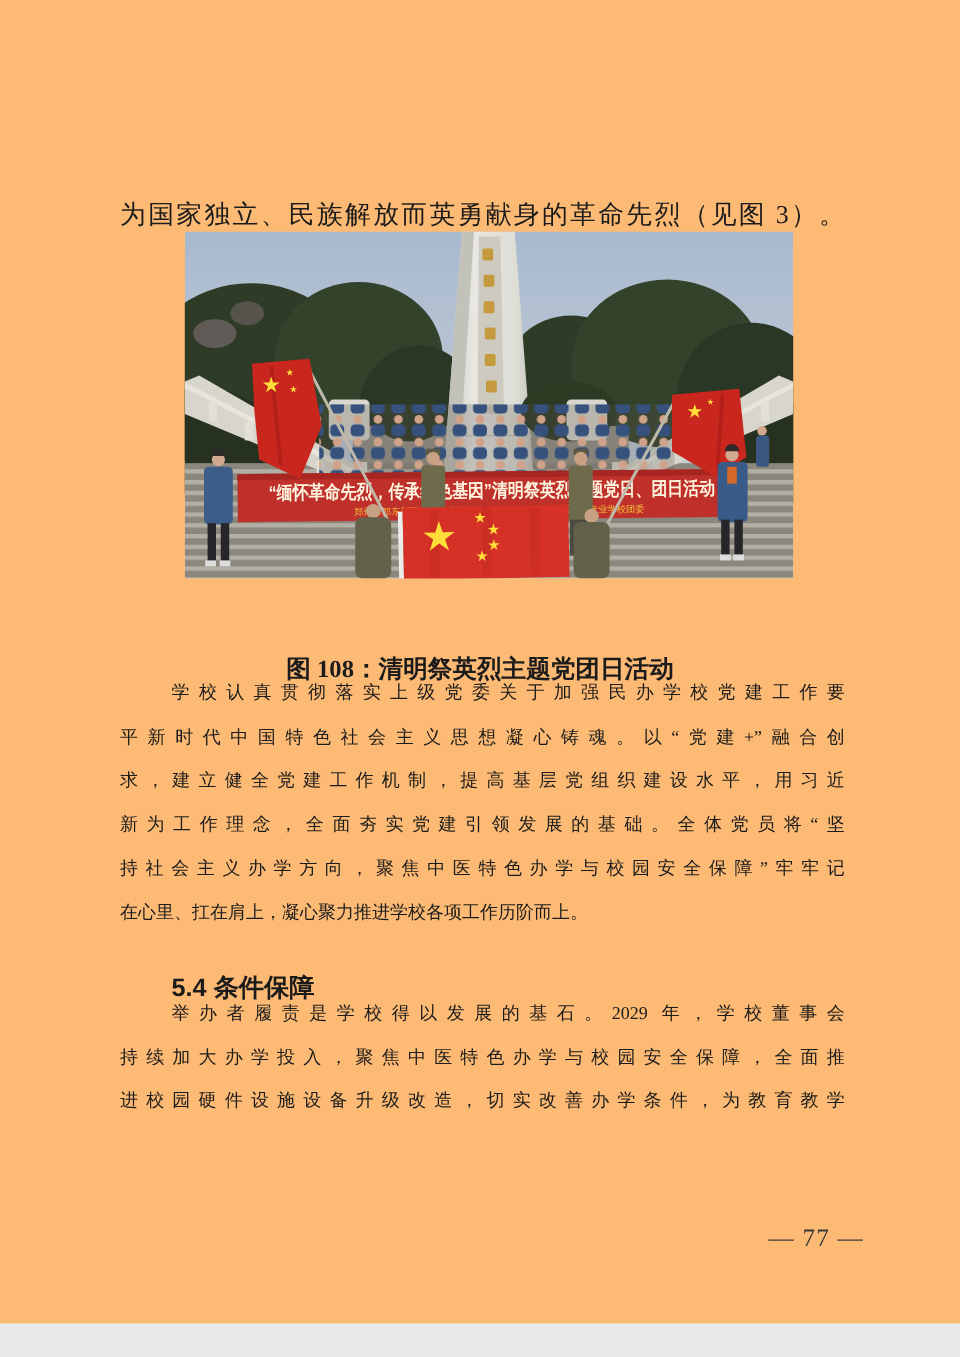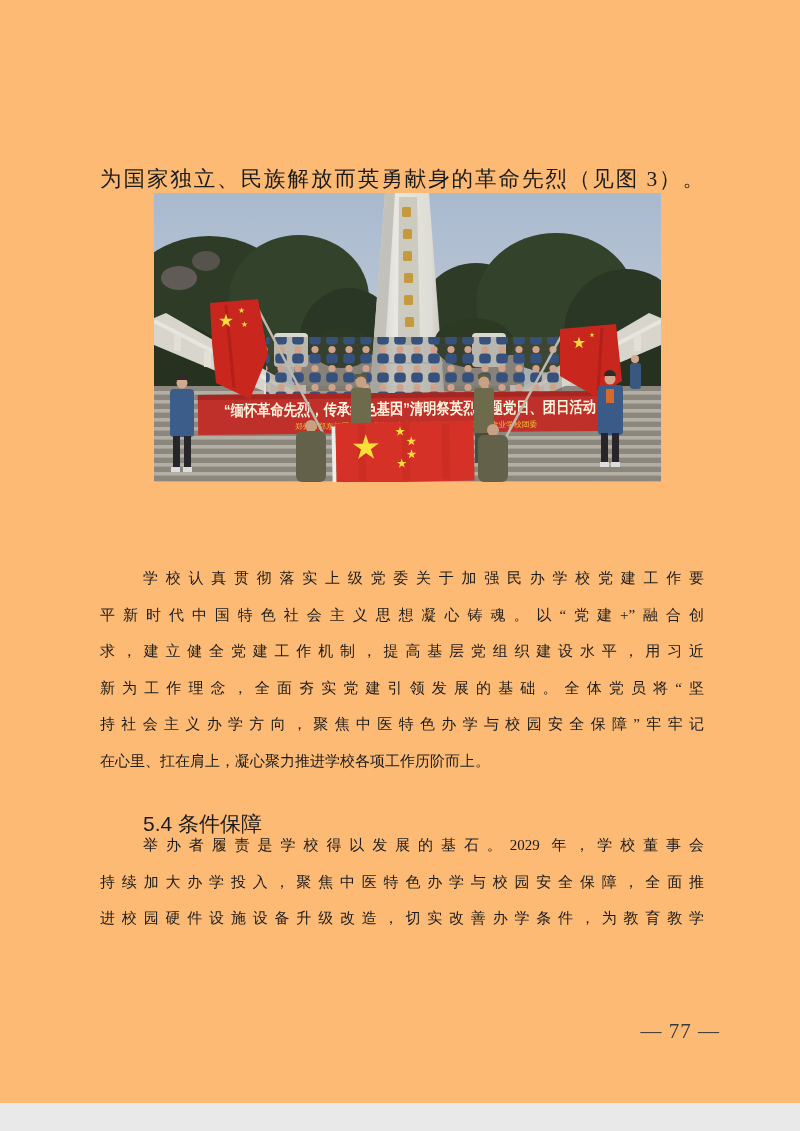--- a/index.html
+++ b/index.html
@@ -12,21 +12,21 @@
   .textline.end{text-align-last:left;}
   .textline.indent{padding-left:43px;}
   .intro{position:absolute;left:100px;top:140px;width:604px;height:34px;line-height:34px;
     font-size:21.5px;text-align:justify;text-align-last:justify;white-space:nowrap;}
   .photo{position:absolute;left:154px;top:193px;width:507px;height:289px;}
   .photo svg{display:block;}
   .caption{position:absolute;left:0;top:521px;width:800px;text-align:center;
     font-size:20.5px;font-weight:600;line-height:32px;}
   .para1{position:absolute;left:100px;top:560px;width:604px;}
   .heading{position:absolute;left:143px;top:786px;font-family:"Liberation Sans","DejaVu Sans",sans-serif;
-    font-size:21px;font-weight:400;line-height:34px;}
+    font-size:21px;font-weight:700;line-height:34px;}
   .para2{position:absolute;left:100px;top:827px;width:604px;}
   .pagenum{position:absolute;right:80px;top:1018px;font-size:21px;color:#3a3a3a;
     letter-spacing:1px;line-height:26px;margin-left:48px;}
 </style>
 </head>
 <body>
 
 <div class="page">
 
   <p class="intro">为国家独立、民族解放而英勇献身的革命先烈（见图 3）。</p>
@@ -198,20 +198,21 @@
         <circle cx="157" cy="233" r="6" fill="#c8a183"></circle>
         <rect x="142" y="238" width="30" height="51" rx="6" fill="#64614a"></rect>
       </g>
       <g>
         <circle cx="339" cy="237" r="6" fill="#c8a183"></circle>
         <rect x="324" y="242" width="30" height="47" rx="6" fill="#64614a"></rect>
       </g>
     </svg>
   </figure>
 
+  <p class="caption">图 108：清明祭英烈主题党团日活动</p>
 
   <div class="para1">
     <span class="textline indent">学校认真贯彻落实上级党委关于加强民办学校党建工作要</span>
     <span class="textline">平新时代中国特色社会主义思想凝心铸魂。以“党建+”融合创</span>
     <span class="textline">求，建立健全党建工作机制，提高基层党组织建设水平，用习近</span>
     <span class="textline">新为工作理念，全面夯实党建引领发展的基础。全体党员将“坚</span>
     <span class="textline">持社会主义办学方向，聚焦中医特色办学与校园安全保障”牢牢记</span>
     <span class="textline end">在心里、扛在肩上，凝心聚力推进学校各项工作历阶而上。</span>
   </div>
 

